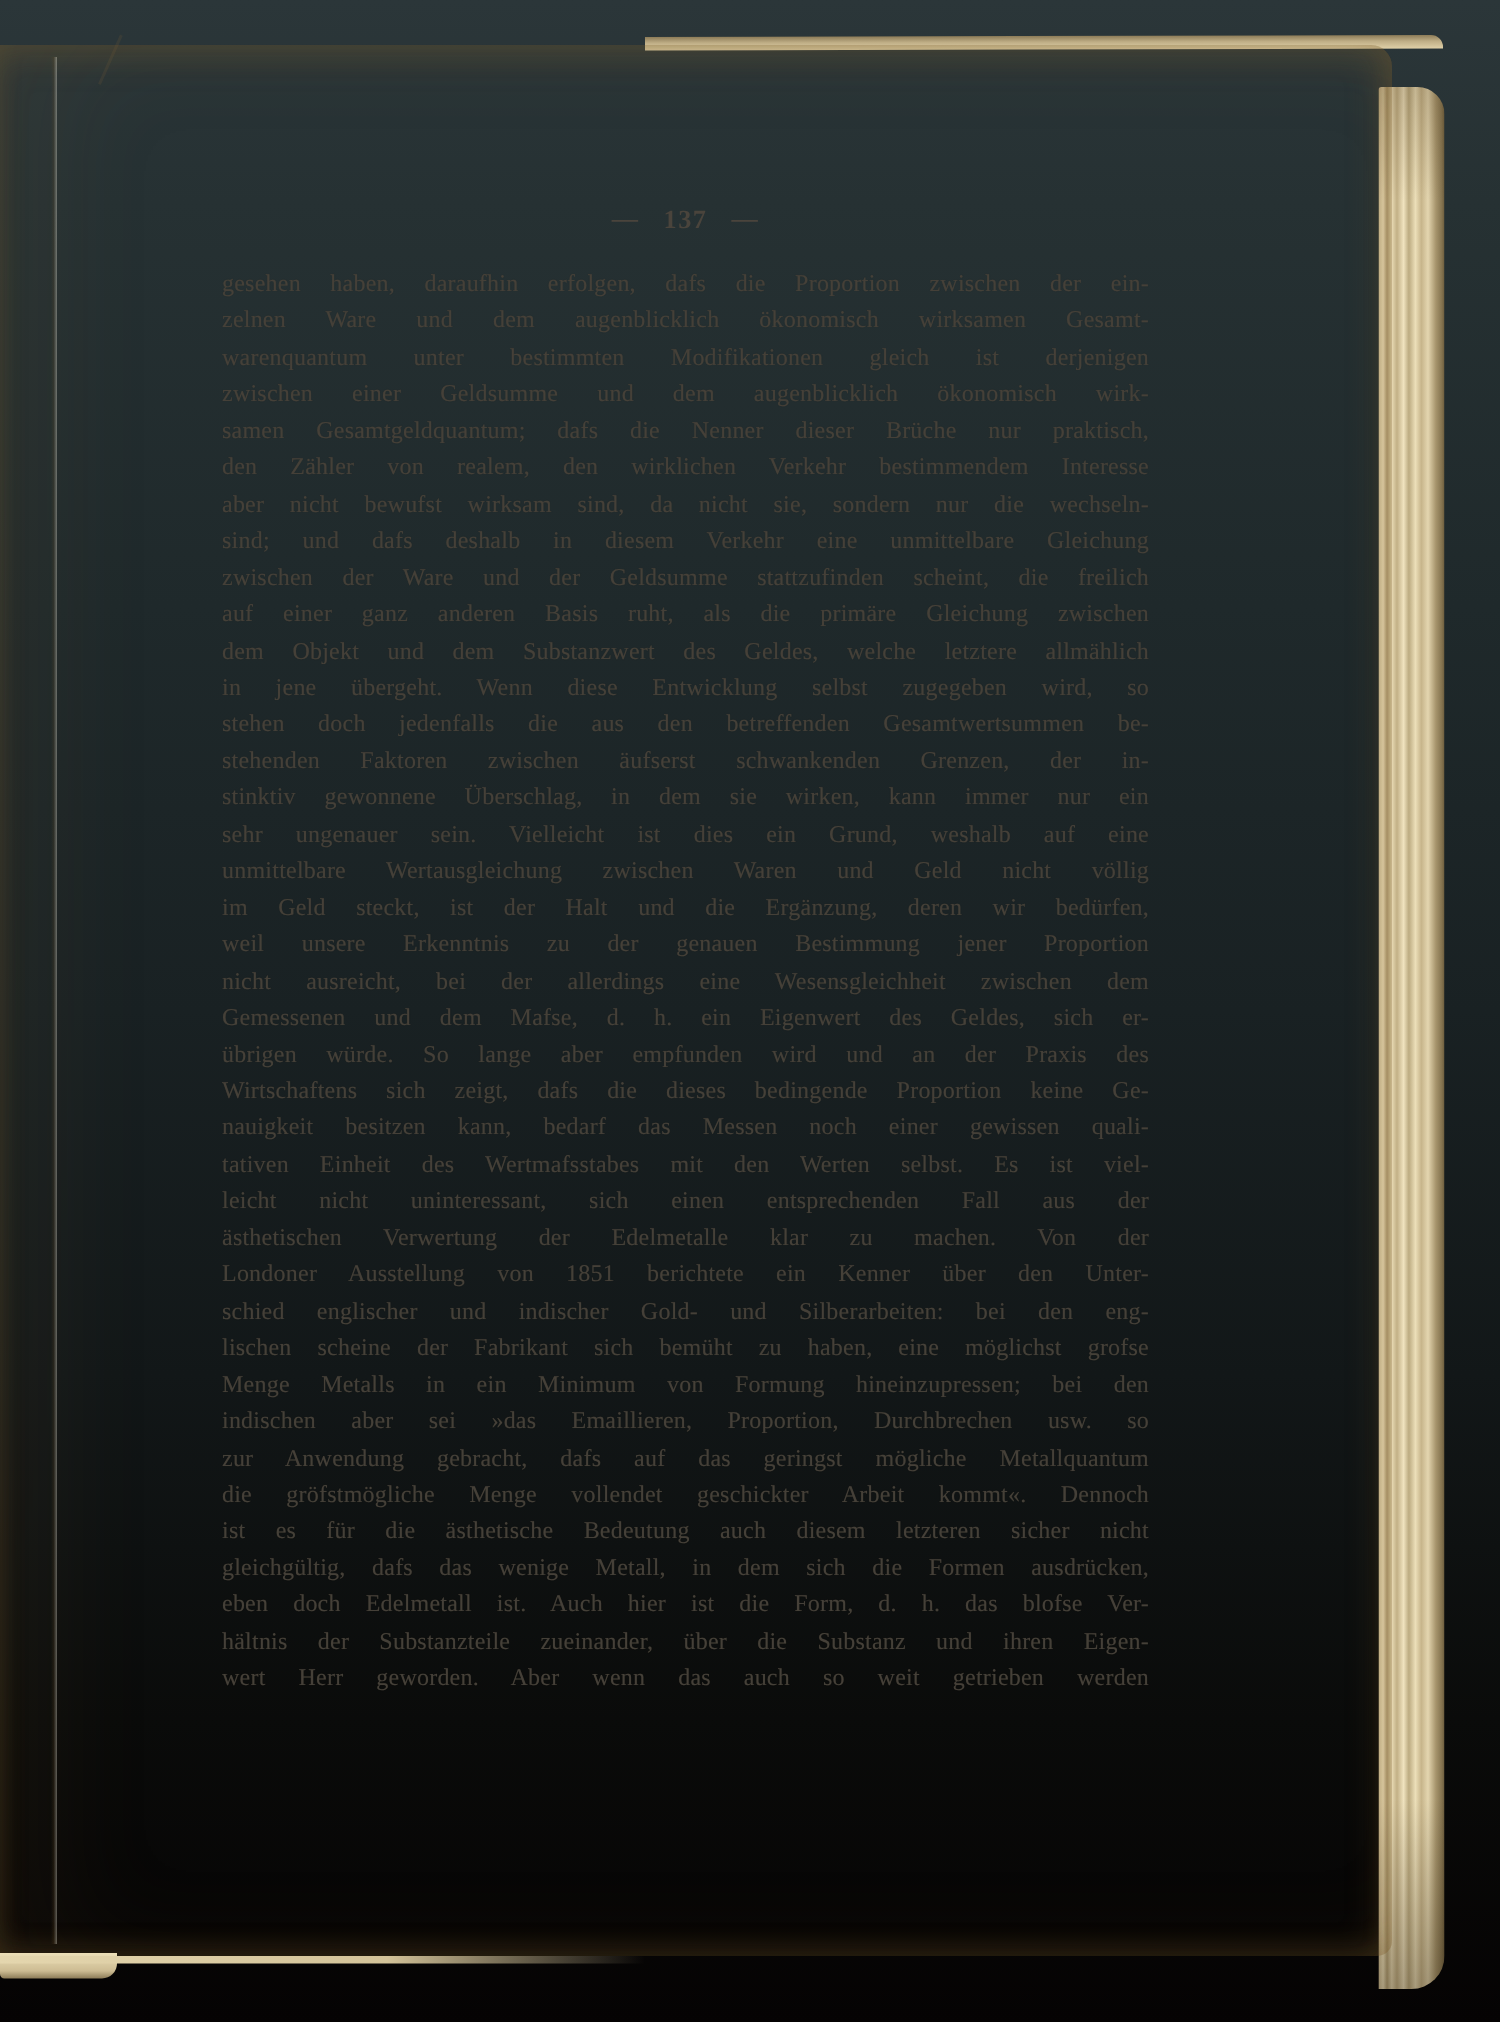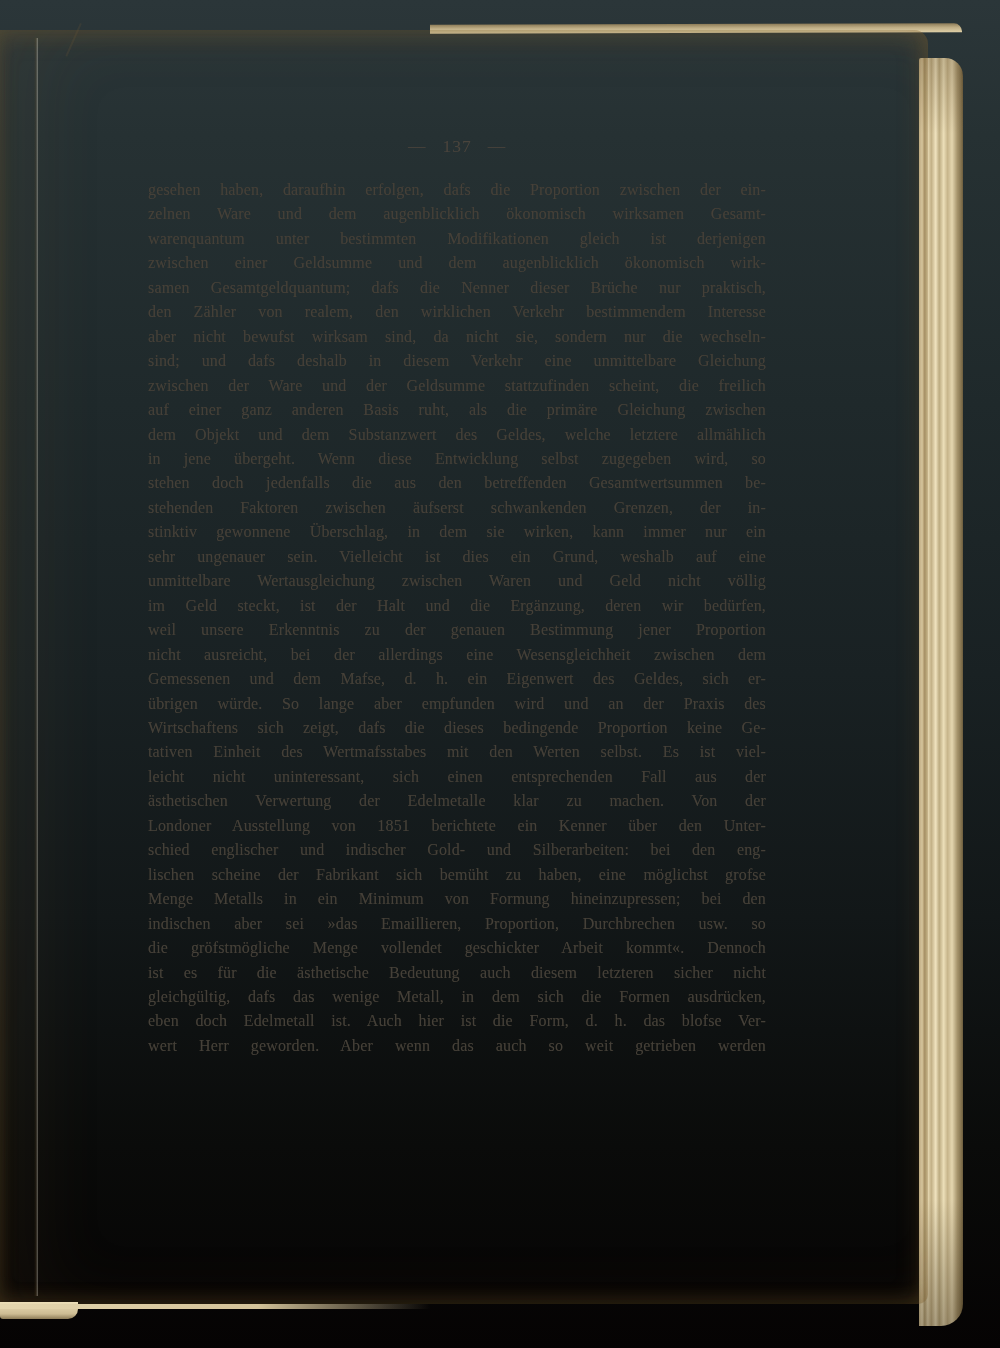--- a/index.html
+++ b/index.html
@@ -64,20 +64,21 @@
   }
   .sliver-corner {
     position: absolute; left: 0; top: 1302px; width: 78px; height: 17px;
     background: linear-gradient(180deg, #ecdfb8 0%, #cdbc93 70%, #8d7c58 100%);
     border-radius: 0 0 10px 3px;
   }
   .header {
     position: absolute; left: 148px; top: 136px; width: 618px;
     text-align: center; font-size: 17.5px; color: #4a443c;
     letter-spacing: 1px;
+    font-weight: bold;
   }
   .header .dash { margin: 0 16px; position: relative; top: -1px; }
   .textblock {
     position: absolute; left: 148px; top: 178px; width: 618px;
   }
   .line {
     font-size: 16px; line-height: 24.45px; color: #454038;
     text-align: justify; text-align-last: justify;
     letter-spacing: 0.15px; word-spacing: 0.6px;
     text-shadow: 0 0 0.6px rgba(70,62,50,0.45);
@@ -115,31 +116,34 @@
         <div class="line">stehenden Faktoren zwischen äufserst schwankenden Grenzen, der in-</div>
         <div class="line">stinktiv gewonnene Überschlag, in dem sie wirken, kann immer nur ein</div>
         <div class="line">sehr ungenauer sein.  Vielleicht ist dies ein Grund, weshalb auf eine</div>
         <div class="line">unmittelbare Wertausgleichung zwischen Waren und Geld nicht völlig</div>
         <div class="line">im Geld steckt, ist der Halt und die Ergänzung, deren wir bedürfen,</div>
         <div class="line">weil unsere Erkenntnis zu der genauen Bestimmung jener Proportion</div>
         <div class="line">nicht ausreicht, bei der allerdings eine Wesensgleichheit zwischen dem</div>
         <div class="line">Gemessenen und dem Mafse, d. h. ein Eigenwert des Geldes, sich er-</div>
         <div class="line">übrigen würde.  So lange aber empfunden wird und an der Praxis des</div>
         <div class="line">Wirtschaftens sich zeigt, dafs die dieses bedingende Proportion keine Ge-</div>
+        <div class="line">nauigkeit besitzen kann, bedarf das Messen noch einer gewissen quali-</div>
         <div class="line">tativen Einheit des Wertmafsstabes mit den Werten selbst.  Es ist viel-</div>
         <div class="line">leicht nicht uninteressant, sich einen entsprechenden Fall aus der</div>
         <div class="line">ästhetischen Verwertung der Edelmetalle klar zu machen.  Von der</div>
         <div class="line">Londoner Ausstellung von 1851 berichtete ein Kenner über den Unter-</div>
         <div class="line">schied englischer und indischer Gold- und Silberarbeiten: bei den eng-</div>
         <div class="line">lischen scheine der Fabrikant sich bemüht zu haben, eine möglichst grofse</div>
         <div class="line">Menge Metalls in ein Minimum von Formung hineinzupressen; bei den</div>
         <div class="line">indischen aber sei »das Emaillieren, Proportion, Durchbrechen usw. so</div>
+        <div class="line">zur Anwendung gebracht, dafs auf das geringst mögliche Metallquantum</div>
         <div class="line">die gröfstmögliche Menge vollendet geschickter Arbeit kommt«.  Dennoch</div>
         <div class="line">ist es für die ästhetische Bedeutung auch diesem letzteren sicher nicht</div>
         <div class="line">gleichgültig, dafs das wenige Metall, in dem sich die Formen ausdrücken,</div>
         <div class="line">eben doch Edelmetall ist.  Auch hier ist die Form, d. h. das blofse Ver-</div>
+        <div class="line">hältnis der Substanzteile zueinander, über die Substanz und ihren Eigen-</div>
         <div class="line">wert Herr geworden.  Aber wenn das auch so weit getrieben werden</div>
       </div>
   </div>
 
   <div class="sliver-corner"></div>
   <div class="sliver-bottom"></div>
 </div>
 
 </body></html>

